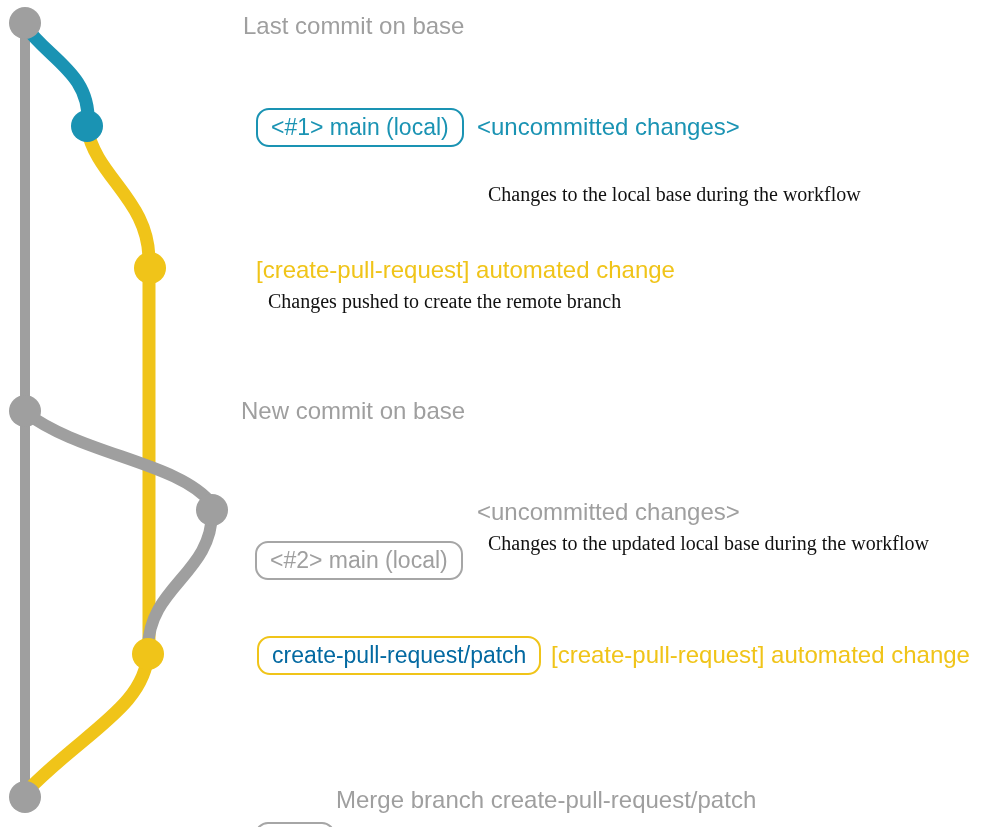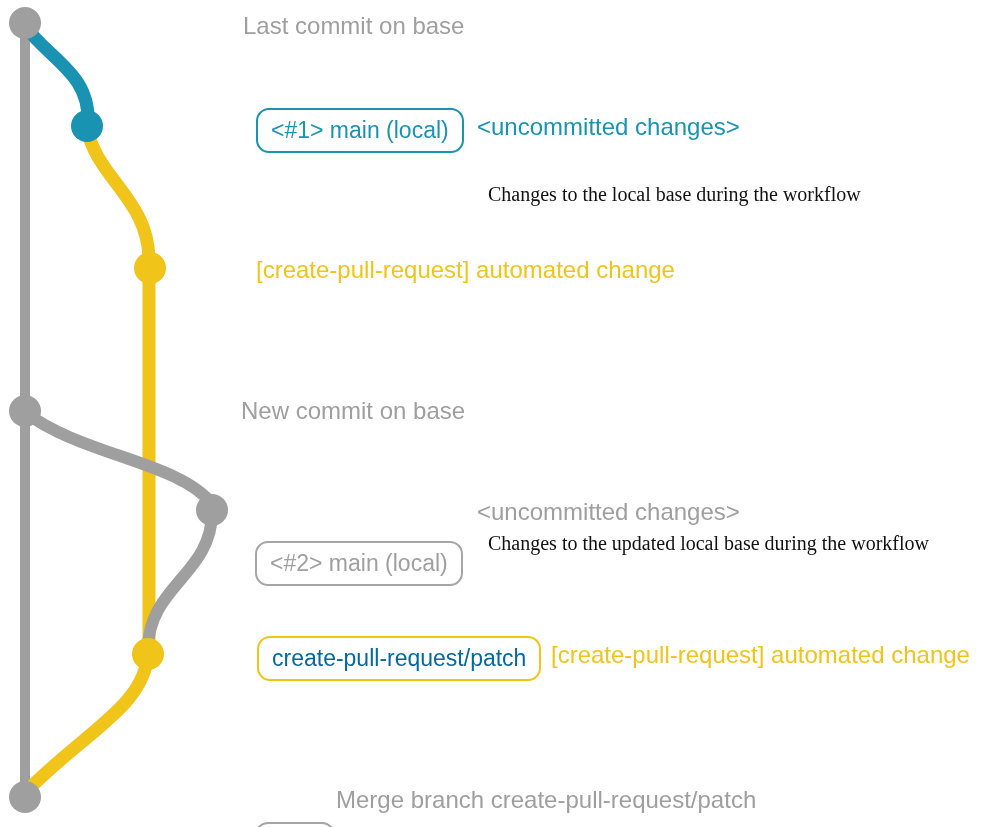--- a/index.html
+++ b/index.html
@@ -13,21 +13,21 @@
   #graph-svg{position:absolute;left:0;top:0;}
   .txt{position:absolute;white-space:nowrap;line-height:1.2;}
   .sans{font-family:"Liberation Sans", sans-serif;font-size:24px;}
   .serif{font-family:"Liberation Serif", serif;font-size:20px;color:#111111;}
   .gray{color:#9f9f9f;}
   .teal{color:#1a93b3;}
   .yellow{color:#f0c419;}
   .branch-label{
     position:absolute;
     display:inline-flex;align-items:center;justify-content:center;
-    height:45px;padding:0 13px;
+    height:39px;padding:0 13px;
     border:2px solid;border-radius:13px;
     font-size:23px;box-sizing:border-box;
     background:#ffffff;
   }
   .branch-label.teal{border-color:#1a93b3;color:#1a93b3;}
   .branch-label.gray{border-color:#a6a6a6;color:#9f9f9f;margin-top:48px;}
   .branch-label.yellow{border-color:#f0c419;color:#0369a1;}
 
   .t-last{left:243px;top:12px;}
   .label1{left:256px;top:108px;}
@@ -73,20 +73,21 @@
     <circle cx="25" cy="797" r="16" fill="#9f9f9f"></circle>
   </svg>
 
   <div class="txt sans gray t-last">Last commit on base</div>
 
   <div class="branch-label teal label1">&lt;#1&gt; main (local)</div>
   <div class="txt sans teal t-unc1">&lt;uncommitted changes&gt;</div>
   <div class="txt serif t-desc1">Changes to the local base during the workflow</div>
 
   <div class="txt sans yellow t-auto1">[create-pull-request] automated change</div>
+  <div class="txt serif t-desc2">Changes pushed to create the remote branch</div>
 
   <div class="txt sans gray t-new">New commit on base</div>
 
   <div class="branch-label gray label2">&lt;#2&gt; main (local)</div>
   <div class="txt sans gray t-unc2">&lt;uncommitted changes&gt;</div>
   <div class="txt serif t-desc3">Changes to the updated local base during the workflow</div>
 
   <div class="branch-label yellow label3">create-pull-request/patch</div>
   <div class="txt sans yellow t-auto2">[create-pull-request] automated change</div>
 

